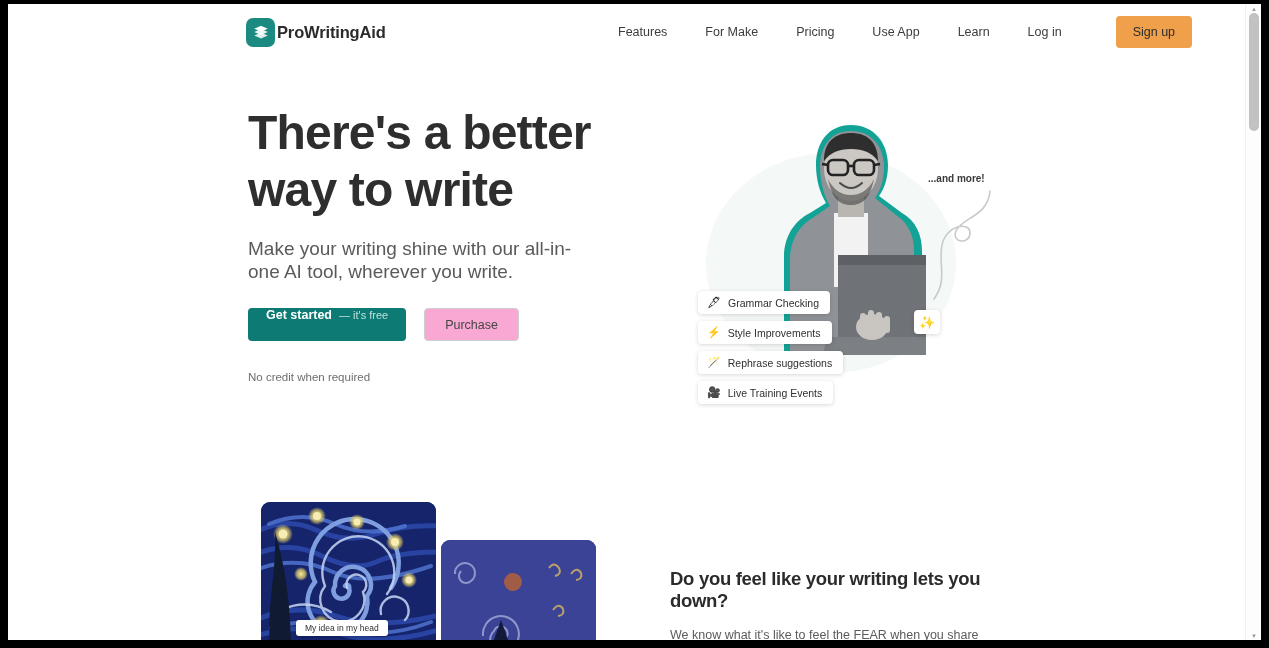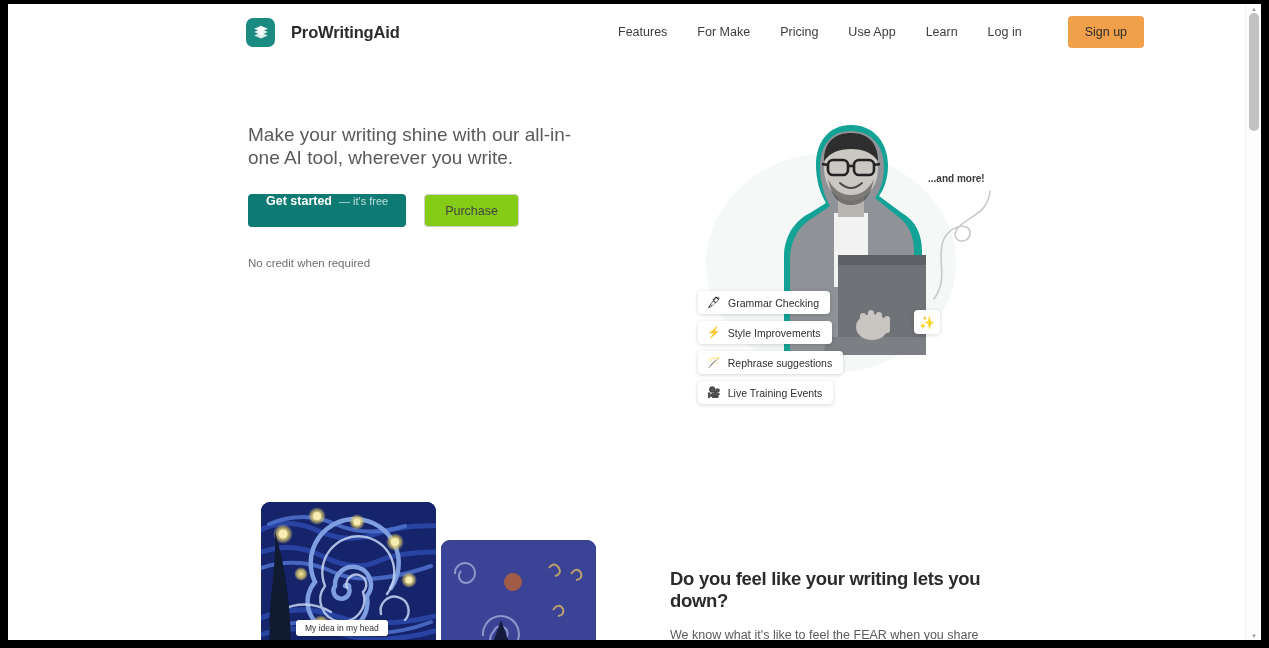--- a/index.html
+++ b/index.html
@@ -75,42 +75,42 @@
     height: 56px;
     background: #ffffff;
     display: flex;
     align-items: center;
   }
   #brand {
     position: absolute;
     left: 238px;
     display: flex;
     align-items: center;
-    gap: 16px;
+    gap: 2px;
     text-decoration: none;
   }
   #logo-mark {
     width: 29px; height: 29px;
     border-radius: 7px;
     background: #1b8a80;
     display: flex; align-items: center; justify-content: center;
   }
   #brand-name {
     font-size: 16.5px;
     font-weight: bold;
     color: #2b2b2b;
     letter-spacing: -0.15px;
   }
 
   #nav {
     position: absolute;
     left: 598px;
     display: flex;
     align-items: center;
-    gap: 6px;
+    gap: 14px;
   }
   .nav-link {
     font-size: 12.5px;
     color: #3c3c3c;
     padding: 6px 12px;
     text-decoration: none;
     white-space: nowrap;
   }
   #signup-btn {
     margin-left: 28px;
@@ -166,21 +166,21 @@
     height: 33px;
     display: flex;
     align-items: baseline;
     gap: 7px;
     cursor: pointer;
     font-family: "Liberation Sans", sans-serif;
   }
   #gs-main { color: #ffffff; font-size: 12.5px; font-weight: bold; }
   #gs-note { color: #bfe0dc; font-size: 11px; }
   #purchase-btn {
-    background: #84cc16;
+    background: #f9a8d4;
     border: 1px solid #cfcfcf;
     border-radius: 4px;
     height: 33px;
     padding: 0 20px;
     color: #444444;
     font-size: 12.5px;
     cursor: pointer;
     font-family: "Liberation Sans", sans-serif;
   }
   #no-card {
@@ -341,20 +341,21 @@
           <a class="nav-link" href="#">Learn</a>
           <a class="nav-link" href="#">Log in</a>
           <button id="signup-btn">Sign up</button>
         </nav>
 
       </div>
 
       <div id="hero">
 
         <div id="hero-copy">
+          <h1 id="hero-title">There's a better way to write</h1>
           <p id="hero-sub">Make your writing shine with our all-in-one AI tool, wherever you write.</p>
 
           <div id="hero-ctas">
             <button id="get-started-btn">
               <span id="gs-main">Get started</span>
               <span id="gs-note">— it's free</span>
             </button>
             <button id="purchase-btn">Purchase</button>
           </div>
 

